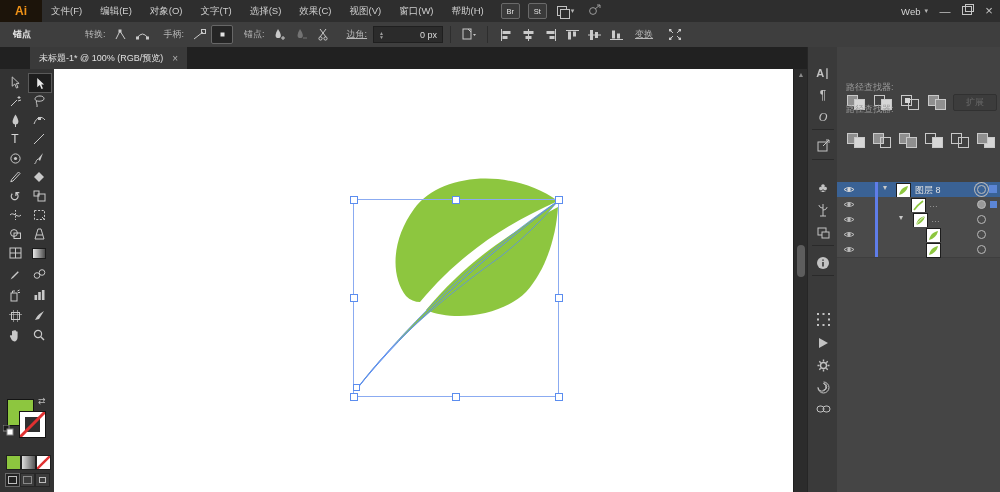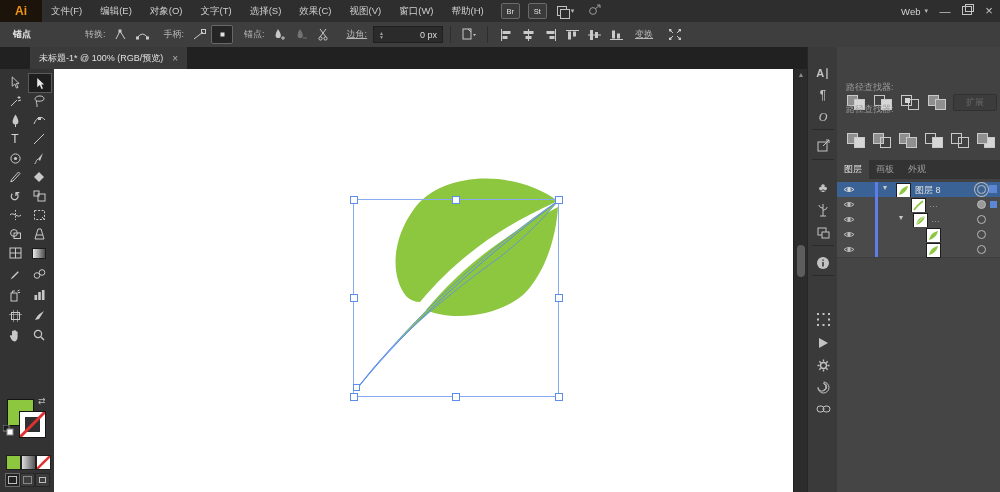--- a/index.html
+++ b/index.html
@@ -572,25 +572,20 @@
       </span>
     <span class="pf" style="left:114px;top:86px">
         <i class="a" style="background:none"></i>
         <i class="b" style="background:none"></i>
       </span>
     <span class="pf" style="left:140px;top:86px">
         <i class="b"></i>
         <i class="a"></i>
       </span>
 
-    <div class="ptabs" style="top:113px">
-      <span class="ptab active">图层</span>
-      <span class="ptab">画板</span>
-      <span class="ptab">外观</span>
-    </div>
 
     <div class="lrow sel" style="top:135px">
       <span class="eye"><svg width="12" height="9">
             <path d="M1 4.5 Q6 0.5 11 4.5 Q6 8.5 1 4.5 Z" fill="none" stroke="#d9d9d9"></path>
             <circle cx="6" cy="4.5" r="1.7" fill="#d9d9d9"></circle>
           </svg></span>
       <span class="lbar"></span>
       <span class="chev" style="left:46px">▾</span>
       <span class="thumb13" style="left:59px"><svg width="13" height="13">
             <path d="M11 2 C6 3 3 6 2 11 C6 10 10 7 11 2 Z" fill="#8dc63f"></path>

